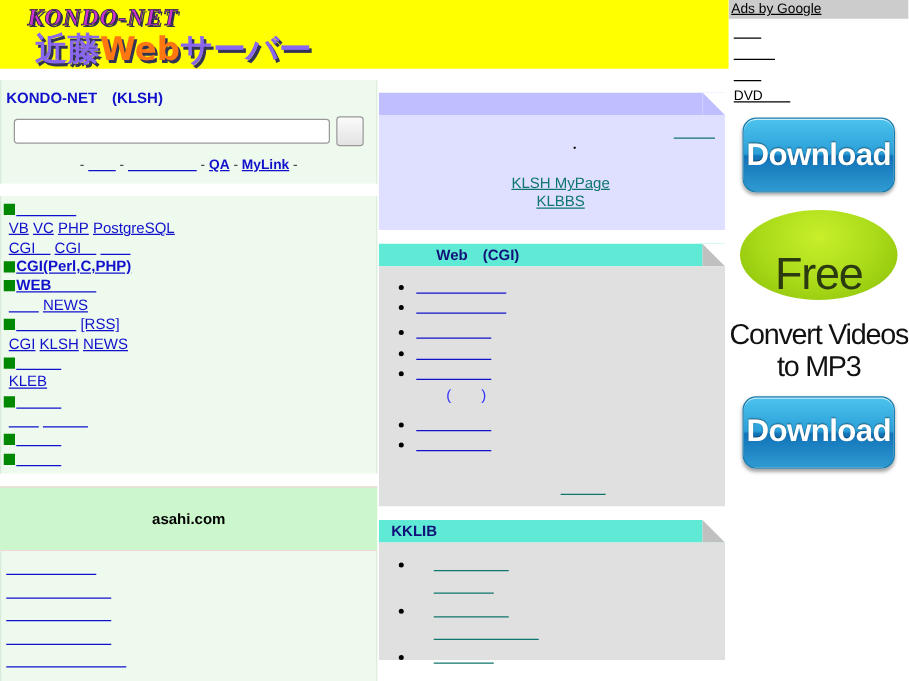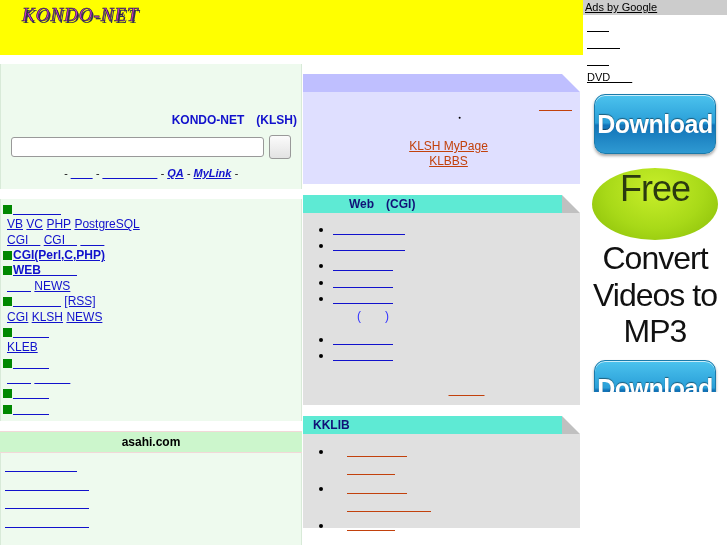--- a/index.html
+++ b/index.html
@@ -23,21 +23,21 @@
     left: 0; top: 0;
     width: 580px; height: 55px;
     background: #ffff00;
     overflow: hidden;
   }
   .banner-logo {
     position: absolute;
     left: 22px; top: 4px;
     font-family: "Liberation Serif", serif;
     font-style: italic;
-    font-weight: normal;
+    font-weight: bold;
     font-size: 19px;
     letter-spacing: 1px;
     color: #cc33cc;
     text-shadow: 1.5px 1.5px 0 #333355;
     -webkit-text-stroke: 0.6px #222244;
   }
   .banner-jp {
     position: absolute;
     left: 28px; top: 22px;
     font-family: "DejaVu Sans", sans-serif;
@@ -60,26 +60,25 @@
   }
   .panel-green {
     background: #eefaee;
     border-left: 1px solid #d8ead8;
     border-right: 1px solid #d8ead8;
   }
   .search-box {
     padding: 6px 4px 8px 4px;
   }
   .search-title {
-    text-align: right;
+    text-align: left;
     font-size: 12px;
     font-weight: bold;
     color: #1111cc;
     margin-bottom: 6px;
-    margin-top: 42px;
   }
   .search-row {
     display: flex;
     align-items: center;
     gap: 5px;
     padding: 0 6px;
   }
   .search-input {
     flex: 1;
     height: 20px;
@@ -96,21 +95,20 @@
     border: 1px solid #999999;
     border-radius: 3px;
     background: linear-gradient(180deg, #fbfbfb 0%, #e3e3e3 100%);
     cursor: pointer;
   }
   .quicklinks {
     text-align: center;
     font-size: 11px;
     color: #333333;
     margin-top: 7px;
-    font-style: italic;
   }
   .quicklinks a { color: #1111cc; }
   .quicklinks .bold a { font-weight: bold; }
 
   .gap-white { height: 10px; background: #ffffff; }
 
   .sec-head {
     background: #eeeeee;
     border-top: 1px solid #f2d8d8;
     border-bottom: 1px solid #f2d8d8;
@@ -122,21 +120,21 @@
     letter-spacing: 0.5px;
   }
   .sec-head-green {
     background: #ccf6cc;
     border-top: 1px solid #f2d8d8;
     border-bottom: 1px solid #f2d8d8;
     text-align: center;
     font-size: 12px;
     font-weight: bold;
     color: #000000;
-    padding: 3px 0;
+    padding: 18px 0;
   }
 
   .menu-body { padding: 3px 0 4px 0; font-size: 12px; line-height: 1.28; }
   .menu-line { padding: 0 0 0 2px; white-space: nowrap; }
   .bullet {
     display: inline-block;
     width: 9px; height: 9px;
     background: #008800;
     margin-right: 1px;
     vertical-align: -1px;
@@ -188,21 +186,21 @@
   .tab-gray .tabbody { background: #e0e0e0; }
 
   .tabhead-inner { position: relative; z-index: 2; }
 
   .tabbody {
     padding: 6px 6px 8px 6px;
     font-size: 12px;
     min-height: 20px;
     position: relative;
   }
-  .tabbody a { color: #c2410c; margin-left: 14px; }
+  .tabbody a { color: #0f766e; margin-left: 14px; }
 
   .toplink { position: absolute; right: 8px; top: 6px; font-size: 11px; }
   .rss-line { text-align: center; color: #000000; font-size: 12px; }
   .link-center { text-align: center; margin-top: 12px; font-size: 12px; }
   .link-center a { font-weight: normal; }
 
   ul.cgilist { margin: 4px 0 0 0; padding-left: 24px; font-size: 12px; }
   ul.cgilist li { margin: 0 0 7px 0; line-height: 1.1; }
   ul.cgilist li.tight { margin-bottom: 3px; }
   .paren-link { padding-left: 48px; color: #3333ff; font-size: 12px; }
@@ -255,37 +253,38 @@
     color: #ffffff;
     text-shadow: 0 -1px 1px rgba(0,0,0,.45);
     letter-spacing: -0.5px;
   }
   .free-ellipse {
     width: 126px; height: 72px;
     margin: 14px auto 0 auto;
     border-radius: 50%;
     background: radial-gradient(ellipse at 50% 30%, #c8ef2a 0%, #a8d918 55%, #87bb06 100%);
     display: flex;
-    align-items: flex-start;
+    align-items: flex-end;
     justify-content: center;
   }
   .free-ellipse span {
     font-size: 36px;
     color: #2b3a10;
     letter-spacing: -1px;
   }
   .ad-text-sm {
     margin-top: 16px;
     font-size: 19px;
     line-height: 1.28;
     color: #111111;
     letter-spacing: -0.4px;
   }
   .ad-text-lg {
-    font-size: 32px;
+    margin-top: 14px;
+    font-size: 23px;
     line-height: 1.14;
     color: #111111;
     letter-spacing: -1px;
   }
   .dl-btn2 {
     width: 122px; height: 58px;
     margin: 10px auto 0 auto;
     border-radius: 11px;
     background: linear-gradient(180deg, #4cc3ee 0%, #2a9fd8 48%, #1173b8 52%, #2f9ad2 100%);
     box-shadow: inset 0 1px 0 rgba(255,255,255,.7), 0 2px 3px rgba(0,0,0,.35);
@@ -309,20 +308,21 @@
     background: #ffff00;
   }
 </style>
 </head>
 <body>
 
 <div id="page">
 
   <div class="banner">
     <div class="banner-logo">KONDO-NET</div>
+    <div class="banner-jp"><span class="seg-a">近藤</span><span class="seg-b">Web</span><span class="seg-c">サーバー</span></div>
   </div>
   <div class="yellow-strip"></div>
 
   <div class="leftcol">
 
     <div class="panel-green search-box">
       <div class="search-title">KONDO-NET　(KLSH)</div>
       <div class="search-row">
         <input class="search-input" type="text" placeholder="" style="">
         <button class="search-btn"></button>

